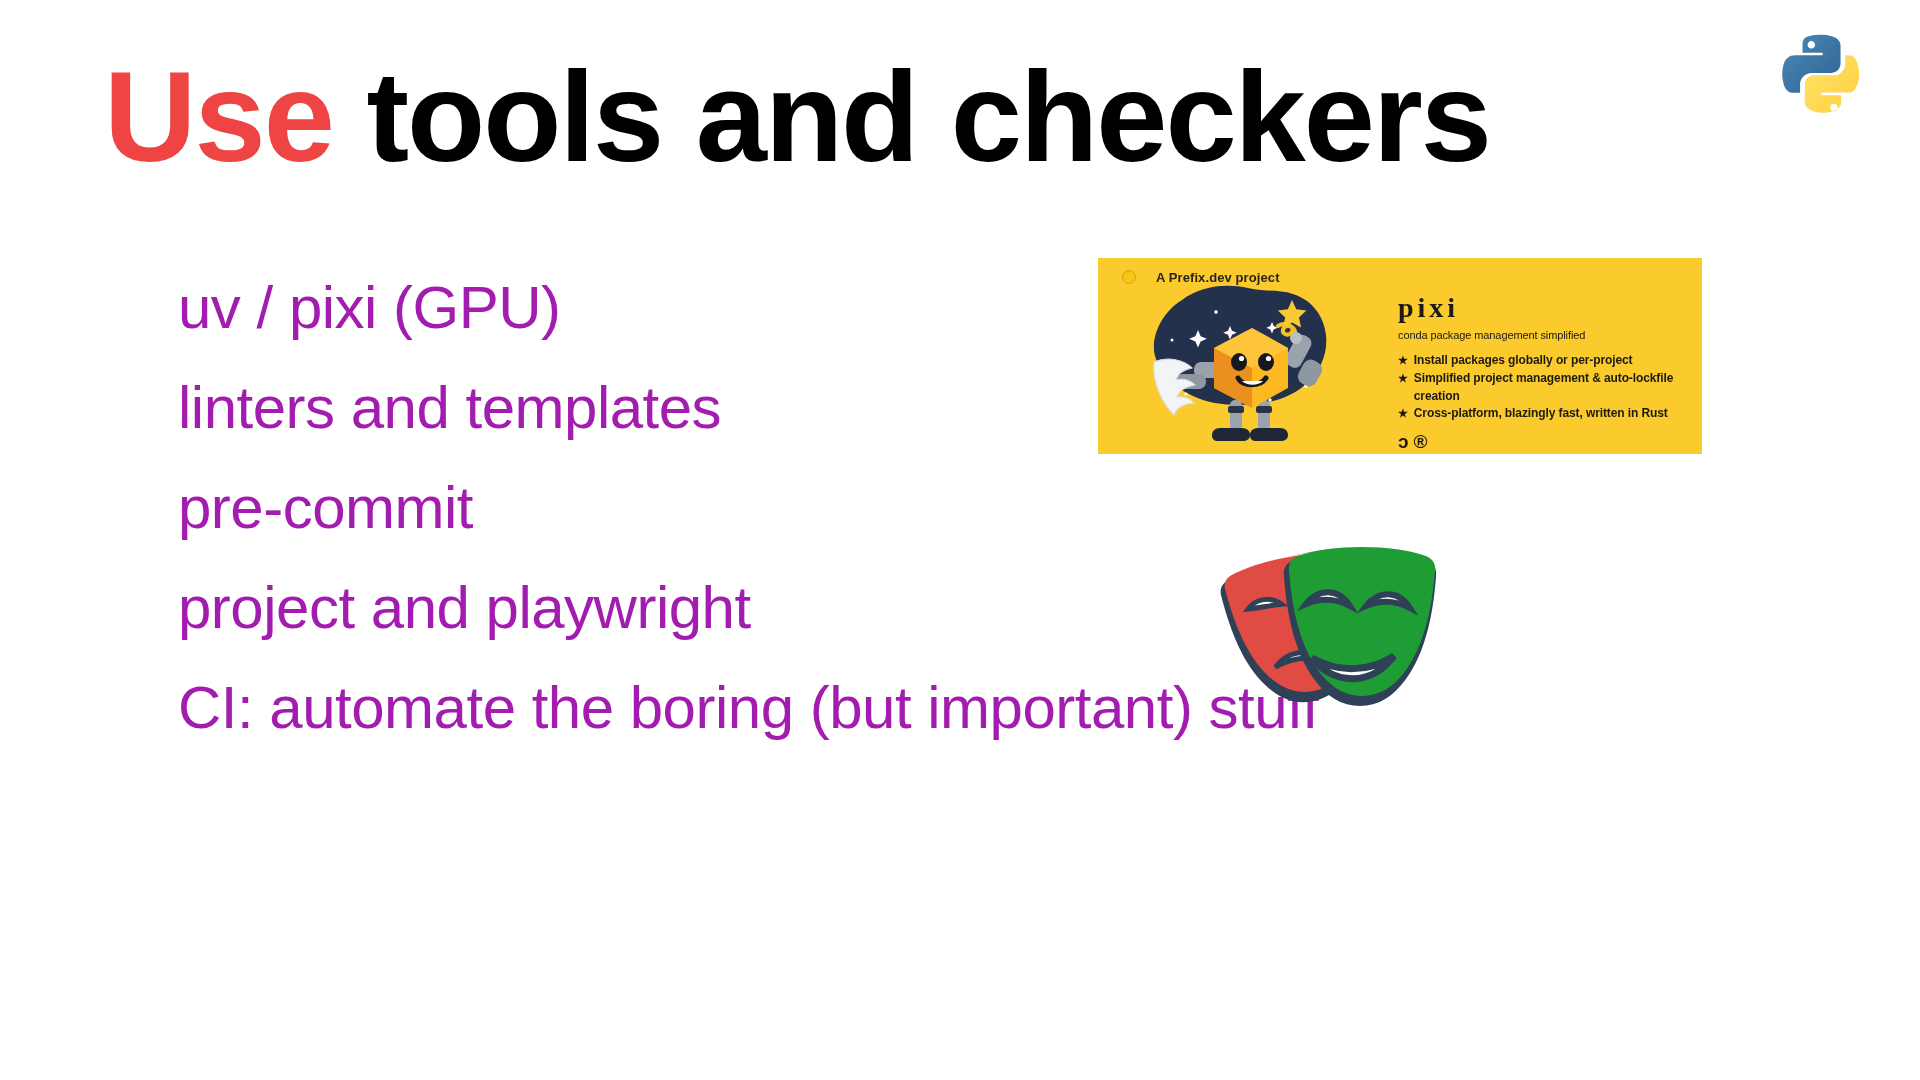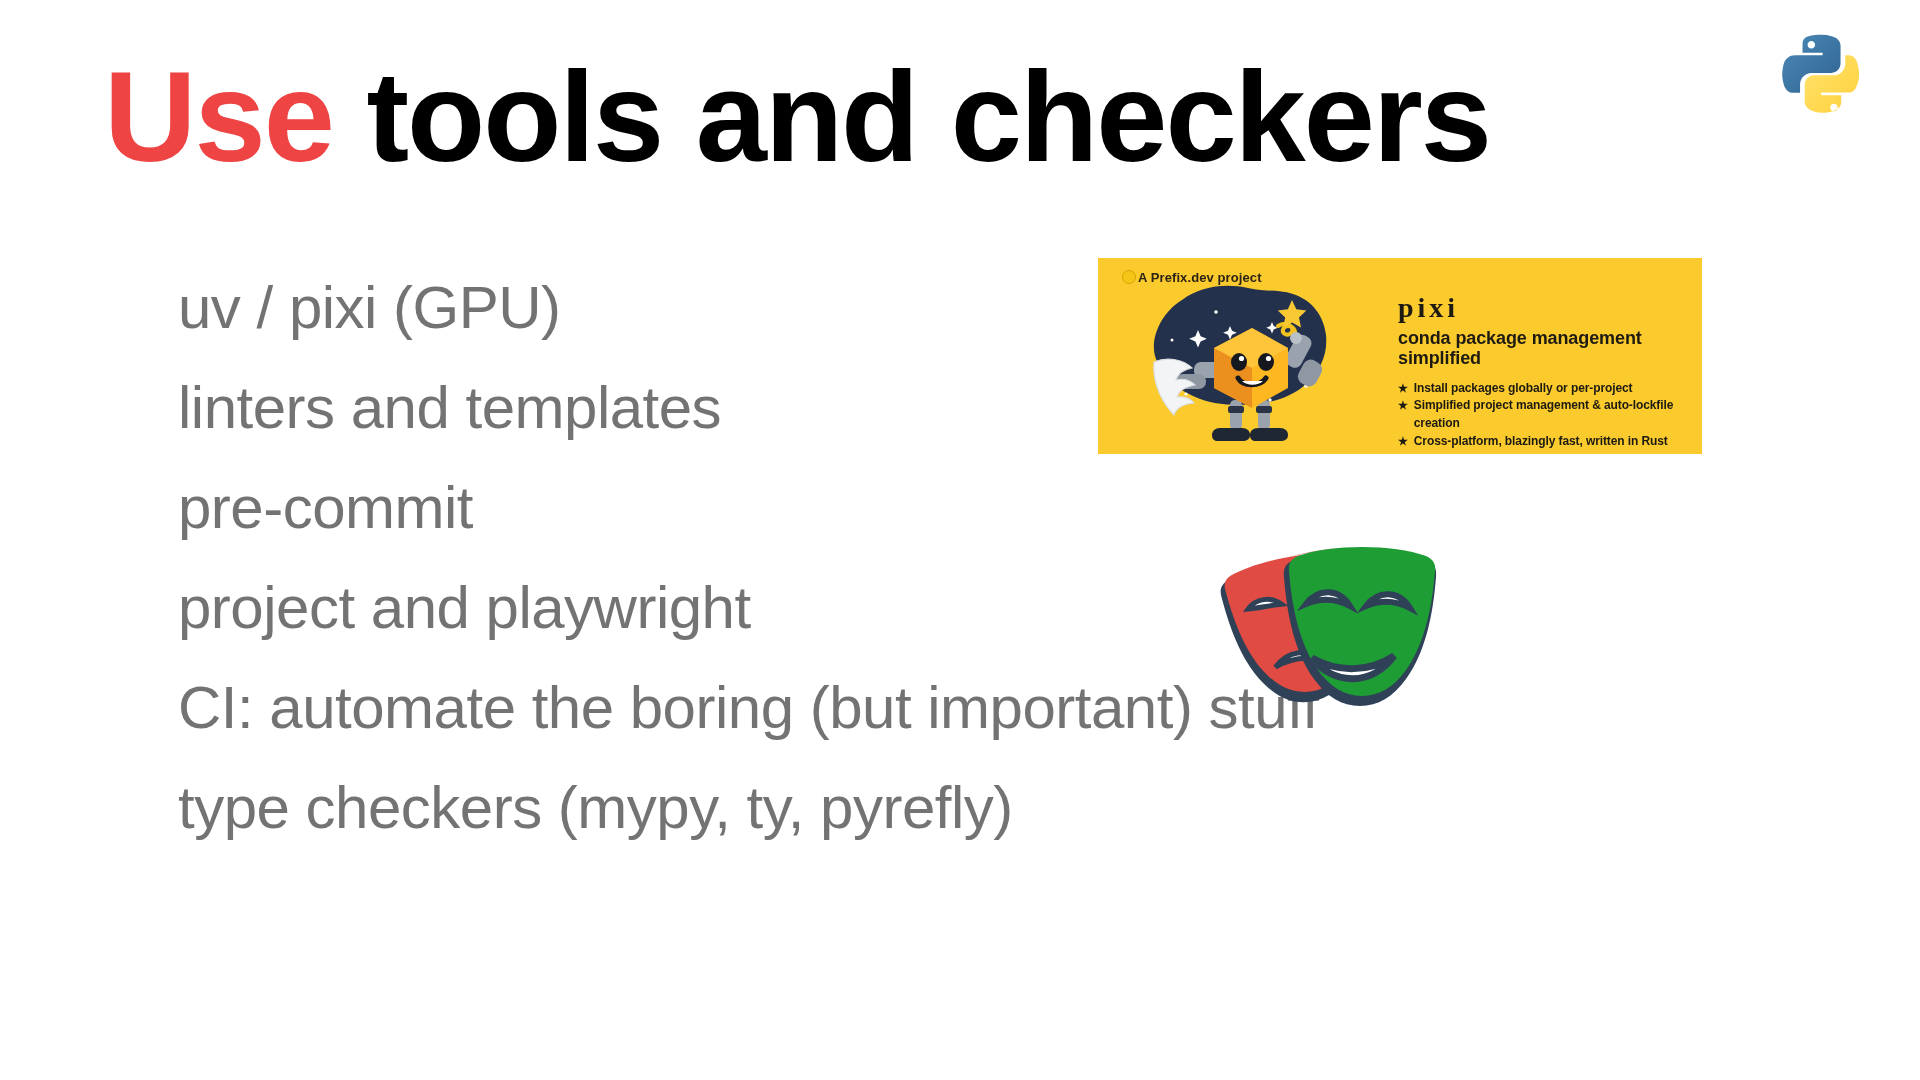--- a/index.html
+++ b/index.html
@@ -39,21 +39,21 @@
   
   .bullets {
     position: absolute;
     left: 178px;
     top: 258px;
     width: 1500px;
   }
   .bullet-line {
     font-size: 60px;
     line-height: 1.0;
-    color: #737373;
+    color: #a21caf;
     height: 100px;
     display: flex;
     align-items: center;
     white-space: nowrap;
     letter-spacing: -0.5px;
   }
 
   
   .py-logo {
     position: absolute;
@@ -72,21 +72,21 @@
     height: 196px;
     background: #fbcb2e;
     overflow: hidden;
   }
   .prefix-tag {
     position: absolute;
     left: 24px;
     top: 12px;
     display: flex;
     align-items: flex-start;
-    gap: 2px;
+    gap: 20px;
     font-size: 13px;
     color: #2b2416;
     font-weight: 600;
     letter-spacing: 0.1px;
   }
   .prefix-dot {
     width: 12px;
     height: 12px;
     border-radius: 50%;
     background: #f5c518;
@@ -112,22 +112,22 @@
   }
   .pixi-word {
     font-size: 28px;
     font-weight: 800;
     letter-spacing: 4px;
     line-height: 1;
     margin-bottom: 7px;
     font-family: Liberation Serif, serif;
   }
   .pixi-tagline {
-    font-size: 18px;
-    font-weight: 700;
+    font-size: 11px;
+    font-weight: 400;
     line-height: 1.1;
     margin-bottom: 11px;
     letter-spacing: -0.1px;
   }
   .pixi-feature {
     font-size: 12px;
     font-weight: 600;
     line-height: 1.48;
     display: flex;
     align-items: flex-start;
@@ -181,21 +181,20 @@
       <path fill="url(#pyYel)" d="M72.7 27.9v8.5c0 6.5-5.5 11.9-11.6 11.9H40.7c-5.1 0-9.3 4.4-9.3 9.5v17.8c0 5.1 4.4 8.1 9.3 9.5 5.9 1.7 11.6 2 18.6 0 4.7-1.3 9.3-4 9.3-9.5v-7.1H48.2v-2.7h27.9c5.4 0 7.4-3.8 9.3-9.5 2-5.8 1.9-11.5 0-19.1-1.3-5.5-3.9-9.5-9.3-9.5h-3.4zM61.2 77.2c2.1 0 3.8 1.7 3.8 3.8s-1.7 3.9-3.8 3.9-3.8-1.8-3.8-3.9 1.7-3.8 3.8-3.8z"></path>
     </svg>
   </div>
 
   <div class="bullets">
     <div class="bullet-line">uv / pixi (GPU)</div>
     <div class="bullet-line">linters and templates</div>
     <div class="bullet-line">pre-commit</div>
     <div class="bullet-line">project and playwright</div>
     <div class="bullet-line">CI: automate the boring (but important) stuff</div>
-    <div class="bullet-line">type checkers (mypy, ty, pyrefly)</div>
   </div>
 
   <div class="pixi-banner">
 
     <div class="prefix-tag">
       <span class="prefix-dot"></span>
       <span>A Prefix.dev project</span>
     </div>
 
     <div class="pixi-art">

